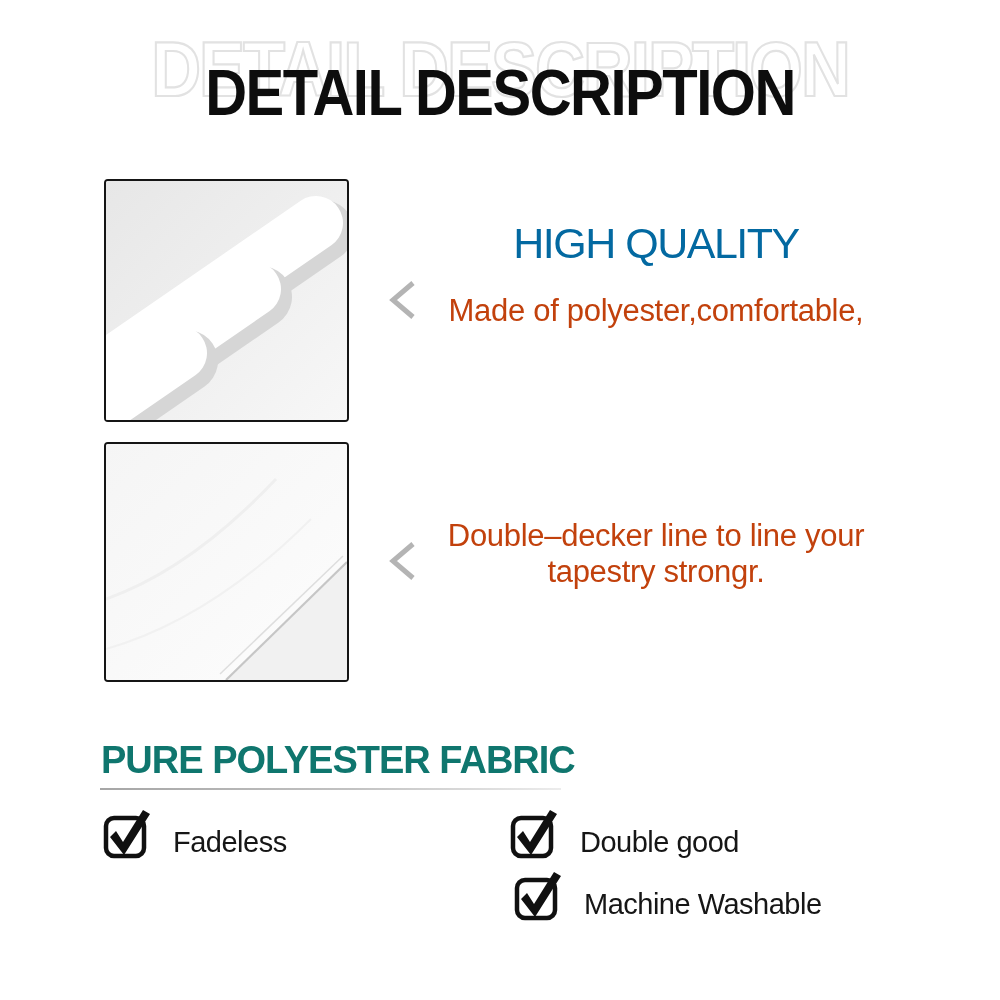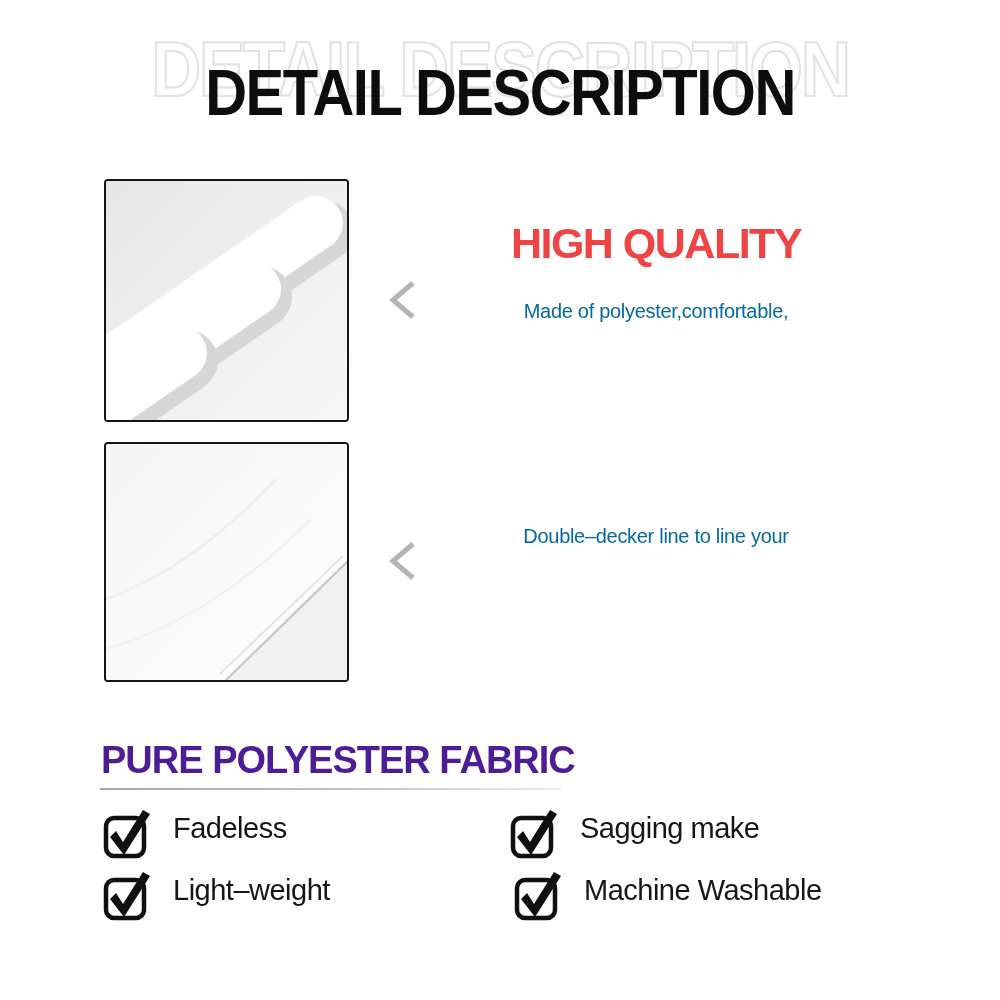--- a/index.html
+++ b/index.html
@@ -38,37 +38,37 @@
   .photo svg{display:block;width:100%;height:100%;}
   
   .chevron{position:absolute;left:386px;width:30px;height:40px;}
   .chevron-1{top:280px;}
   .chevron-2{top:541px;}
   
   .info{position:absolute;left:420px;width:472px;text-align:center;}
   .info-1{top:222px;}
   .info-2{top:490px;}
   .info h2{
-    margin:0;font-size:43px;font-weight:bold;letter-spacing:-1.5px;
-    line-height:1;white-space:nowrap;color:#ef4444;
+    margin:0;font-size:43px;font-weight:normal;letter-spacing:-1.5px;
+    line-height:1;white-space:nowrap;color:#0369a1;
   }
-  .info p{margin:28px 0 0;font-size:20px;line-height:36px;color:#0369a1;letter-spacing:-0.3px;}
+  .info p{margin:28px 0 0;font-size:31px;line-height:36px;color:#c2410c;letter-spacing:-0.3px;}
   .info .line{display:block;}
   
   .features-title{
     position:absolute;left:101px;top:741px;margin:0;
     font-size:38px;font-weight:bold;letter-spacing:-1px;line-height:1;
-    white-space:nowrap;color:#4c1d95;
+    white-space:nowrap;color:#0f766e;
   }
   .features-underline{
     position:absolute;left:100px;top:788px;width:461px;height:2px;
     background:linear-gradient(to right,#a6a6a6 0%,#c2c2c2 55%,#ececec 100%);
   }
   .feature-item{
-    position:absolute;display:flex;align-items:flex-start;height:56px;
+    position:absolute;display:flex;align-items:flex-end;height:56px;
   }
   .feature-item .box-icon{flex:0 0 50px;width:50px;height:56px;}
   .feature-item .box-icon svg{display:block;width:50px;height:56px;}
   .feature-label{
     margin-left:20px;padding-top:9px;
     font-size:29px;letter-spacing:-0.5px;color:#161616;white-space:nowrap;
   }
   .fi-0{left:103px;top:803px;}
   .fi-1{left:103px;top:865px;}
   .fi-2{left:510px;top:803px;}
@@ -132,54 +132,46 @@
 
   <div class="chevron chevron-2">
     <svg viewBox="0 0 30 40">
         <polyline points="27,3 7,20 27,37" fill="none" stroke="#b4b4b4" stroke-width="5"></polyline>
       </svg>
   </div>
 
   <section class="info info-2">
     <p>
       <span class="line">Double–decker line to line your</span>
+      <span class="line">tapestry strongr.</span>
     </p>
   </section>
 
   <h2 class="features-title">PURE POLYESTER FABRIC</h2>
   <div class="features-underline"></div>
 
   <div class="feature-item fi-0">
     <span class="box-icon">
       <svg viewBox="0 0 50 56">
           <rect x="3" y="15" width="38" height="38" rx="8" fill="#ffffff" stroke="#101010" stroke-width="4.5"></rect>
           <path d="M7 34 L13 28 L20 39 L40 7 L47 11 L21 52 Z" fill="#101010"></path>
         </svg>
     </span>
     <span class="feature-label">Fadeless</span>
   </div>
 
-  <div class="feature-item fi-1">
-    <span class="box-icon">
-      <svg viewBox="0 0 50 56">
-          <rect x="3" y="15" width="38" height="38" rx="8" fill="#ffffff" stroke="#101010" stroke-width="4.5"></rect>
-          <path d="M7 34 L13 28 L20 39 L40 7 L47 11 L21 52 Z" fill="#101010"></path>
-        </svg>
-    </span>
-    <span class="feature-label">Light–weight</span>
-  </div>
 
   <div class="feature-item fi-2">
     <span class="box-icon">
       <svg viewBox="0 0 50 56">
           <rect x="3" y="15" width="38" height="38" rx="8" fill="#ffffff" stroke="#101010" stroke-width="4.5"></rect>
           <path d="M7 34 L13 28 L20 39 L40 7 L47 11 L21 52 Z" fill="#101010"></path>
         </svg>
     </span>
-    <span class="feature-label">Sagging make</span>
+    <span class="feature-label">Double good</span>
   </div>
 
   <div class="feature-item fi-3">
     <span class="box-icon">
       <svg viewBox="0 0 50 56">
           <rect x="3" y="15" width="38" height="38" rx="8" fill="#ffffff" stroke="#101010" stroke-width="4.5"></rect>
           <path d="M7 34 L13 28 L20 39 L40 7 L47 11 L21 52 Z" fill="#101010"></path>
         </svg>
     </span>
     <span class="feature-label">Machine Washable</span>

